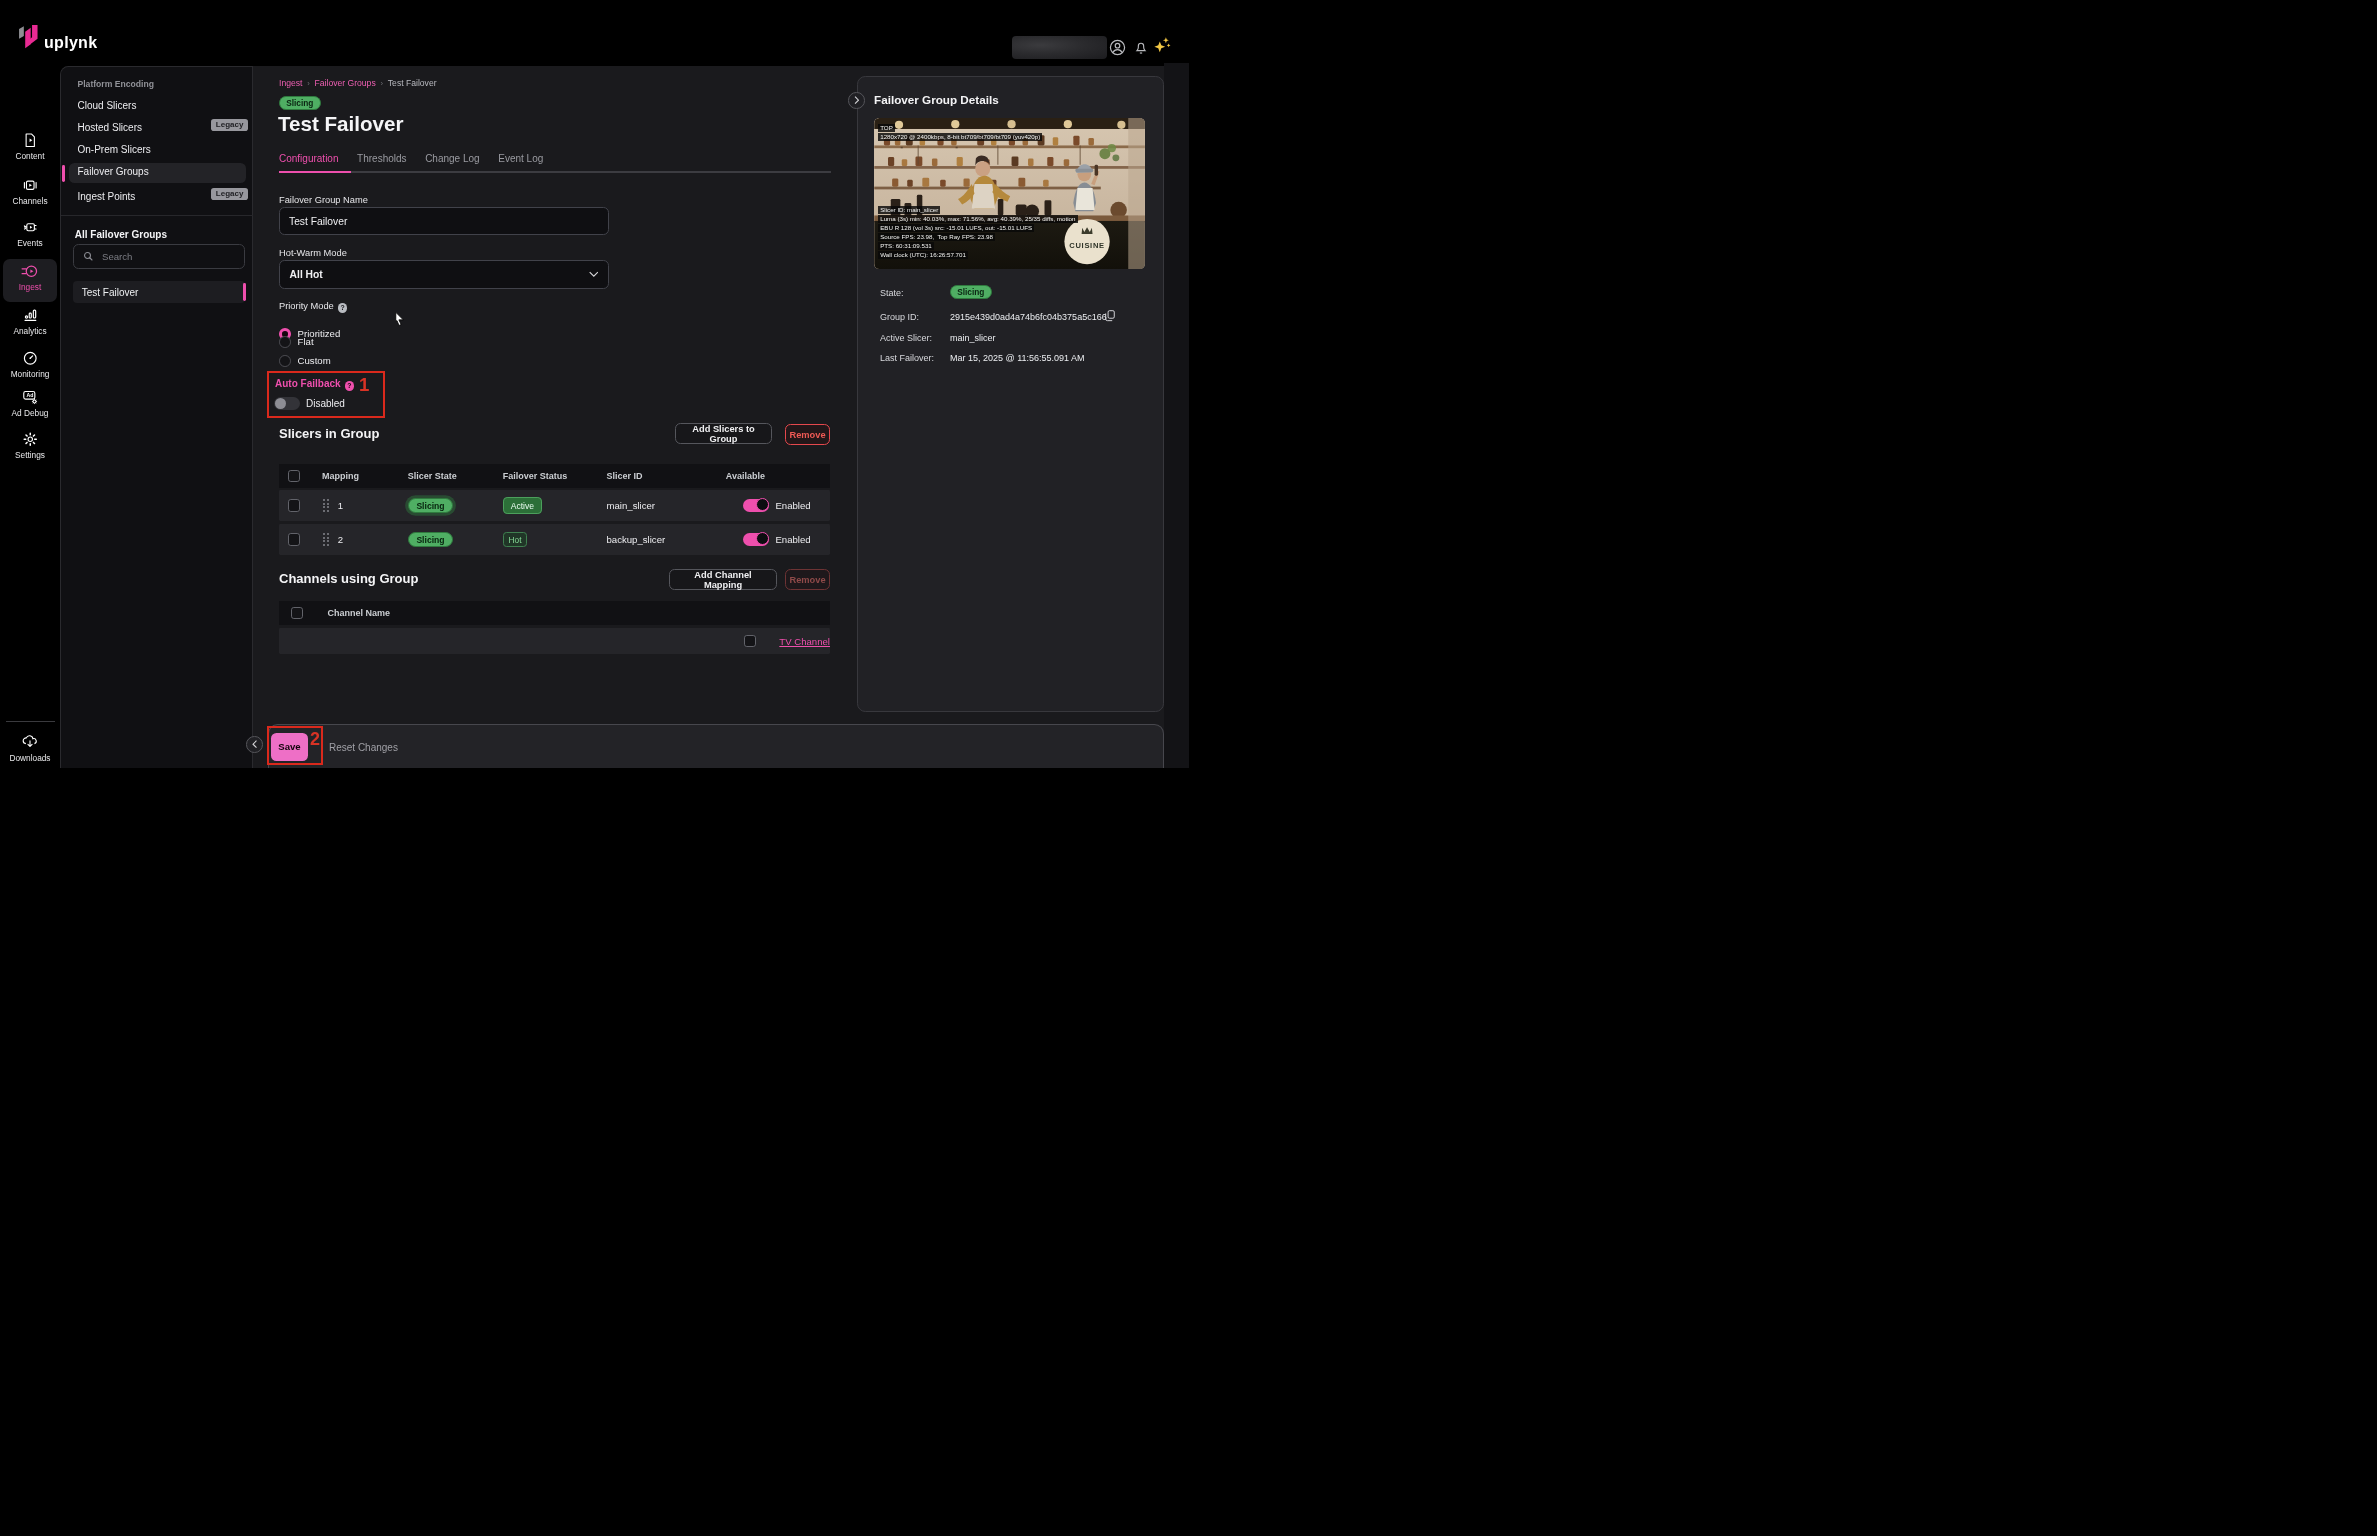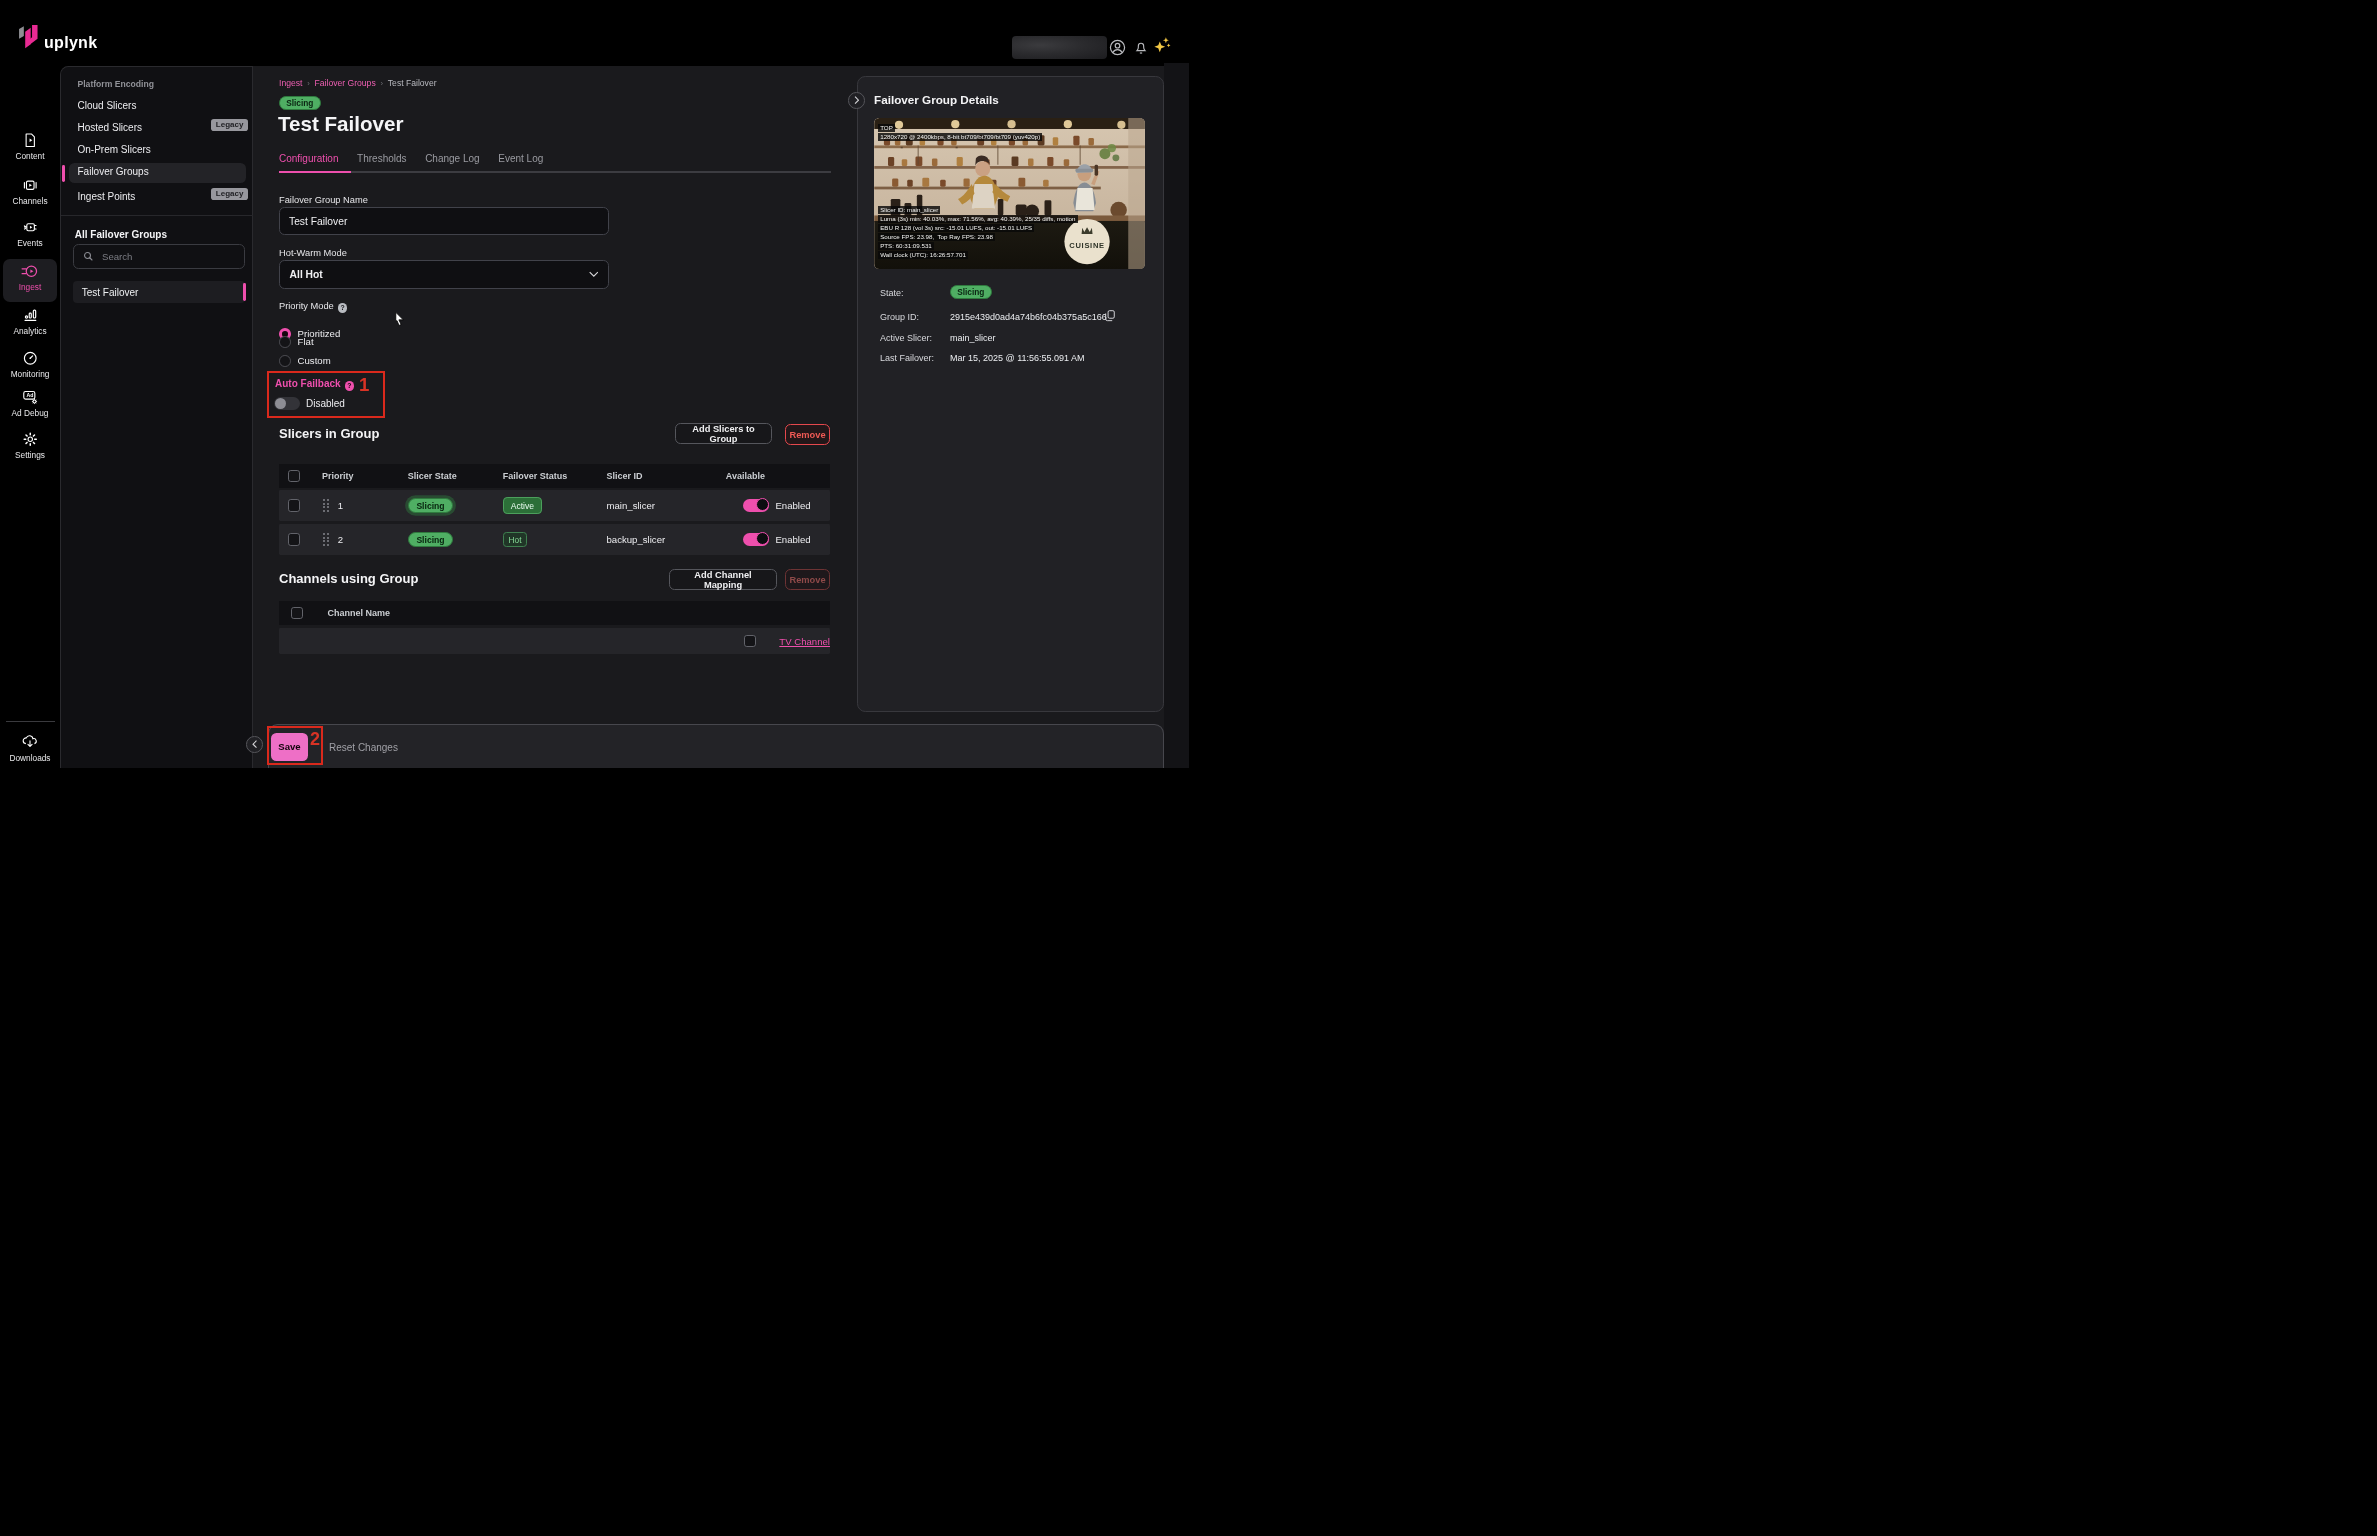--- a/index.html
+++ b/index.html
@@ -311,21 +311,21 @@
   <div class="abs" style="left:306px;top:398px;font-size:10px;color:#ededf0;">Disabled</div>
 
   <div class="abs sec-heading" style="left:279px;top:426px;">Slicers in Group</div>
   <button class="btn-dark" style="left:675px;top:423px;width:97px;">Add Slicers to Group</button>
   <button class="btn-remove" style="left:785px;top:424px;width:45px;">Remove</button>
 
   <div class="tbl-header" style="left:279px;top:464px;width:551px;">
     <div class="col" style="width:30px;padding-left:9px;">
         <span class="checkbox"></span>
       </div>
-    <div class="col" style="width:94px;padding-left:13px;">Priority</div>
+    <div class="col" style="width:94px;padding-left:13px;">Mapping</div>
     <div class="col" style="width:95px;padding-left:4.8px;">Slicer State</div>
     <div class="col" style="width:103px;padding-left:4.8px;">Failover Status</div>
     <div class="col" style="width:120px;padding-left:5.5px;">Slicer ID</div>
     <div class="col" style="width:109px;padding-left:4.8px;">Available</div>
   </div>
 
   <div class="tbl-row" style="left:279px;top:490px;width:551px;">
     <div class="col" style="width:30px;padding-left:9px;">
         <span class="checkbox"></span>
       </div>

